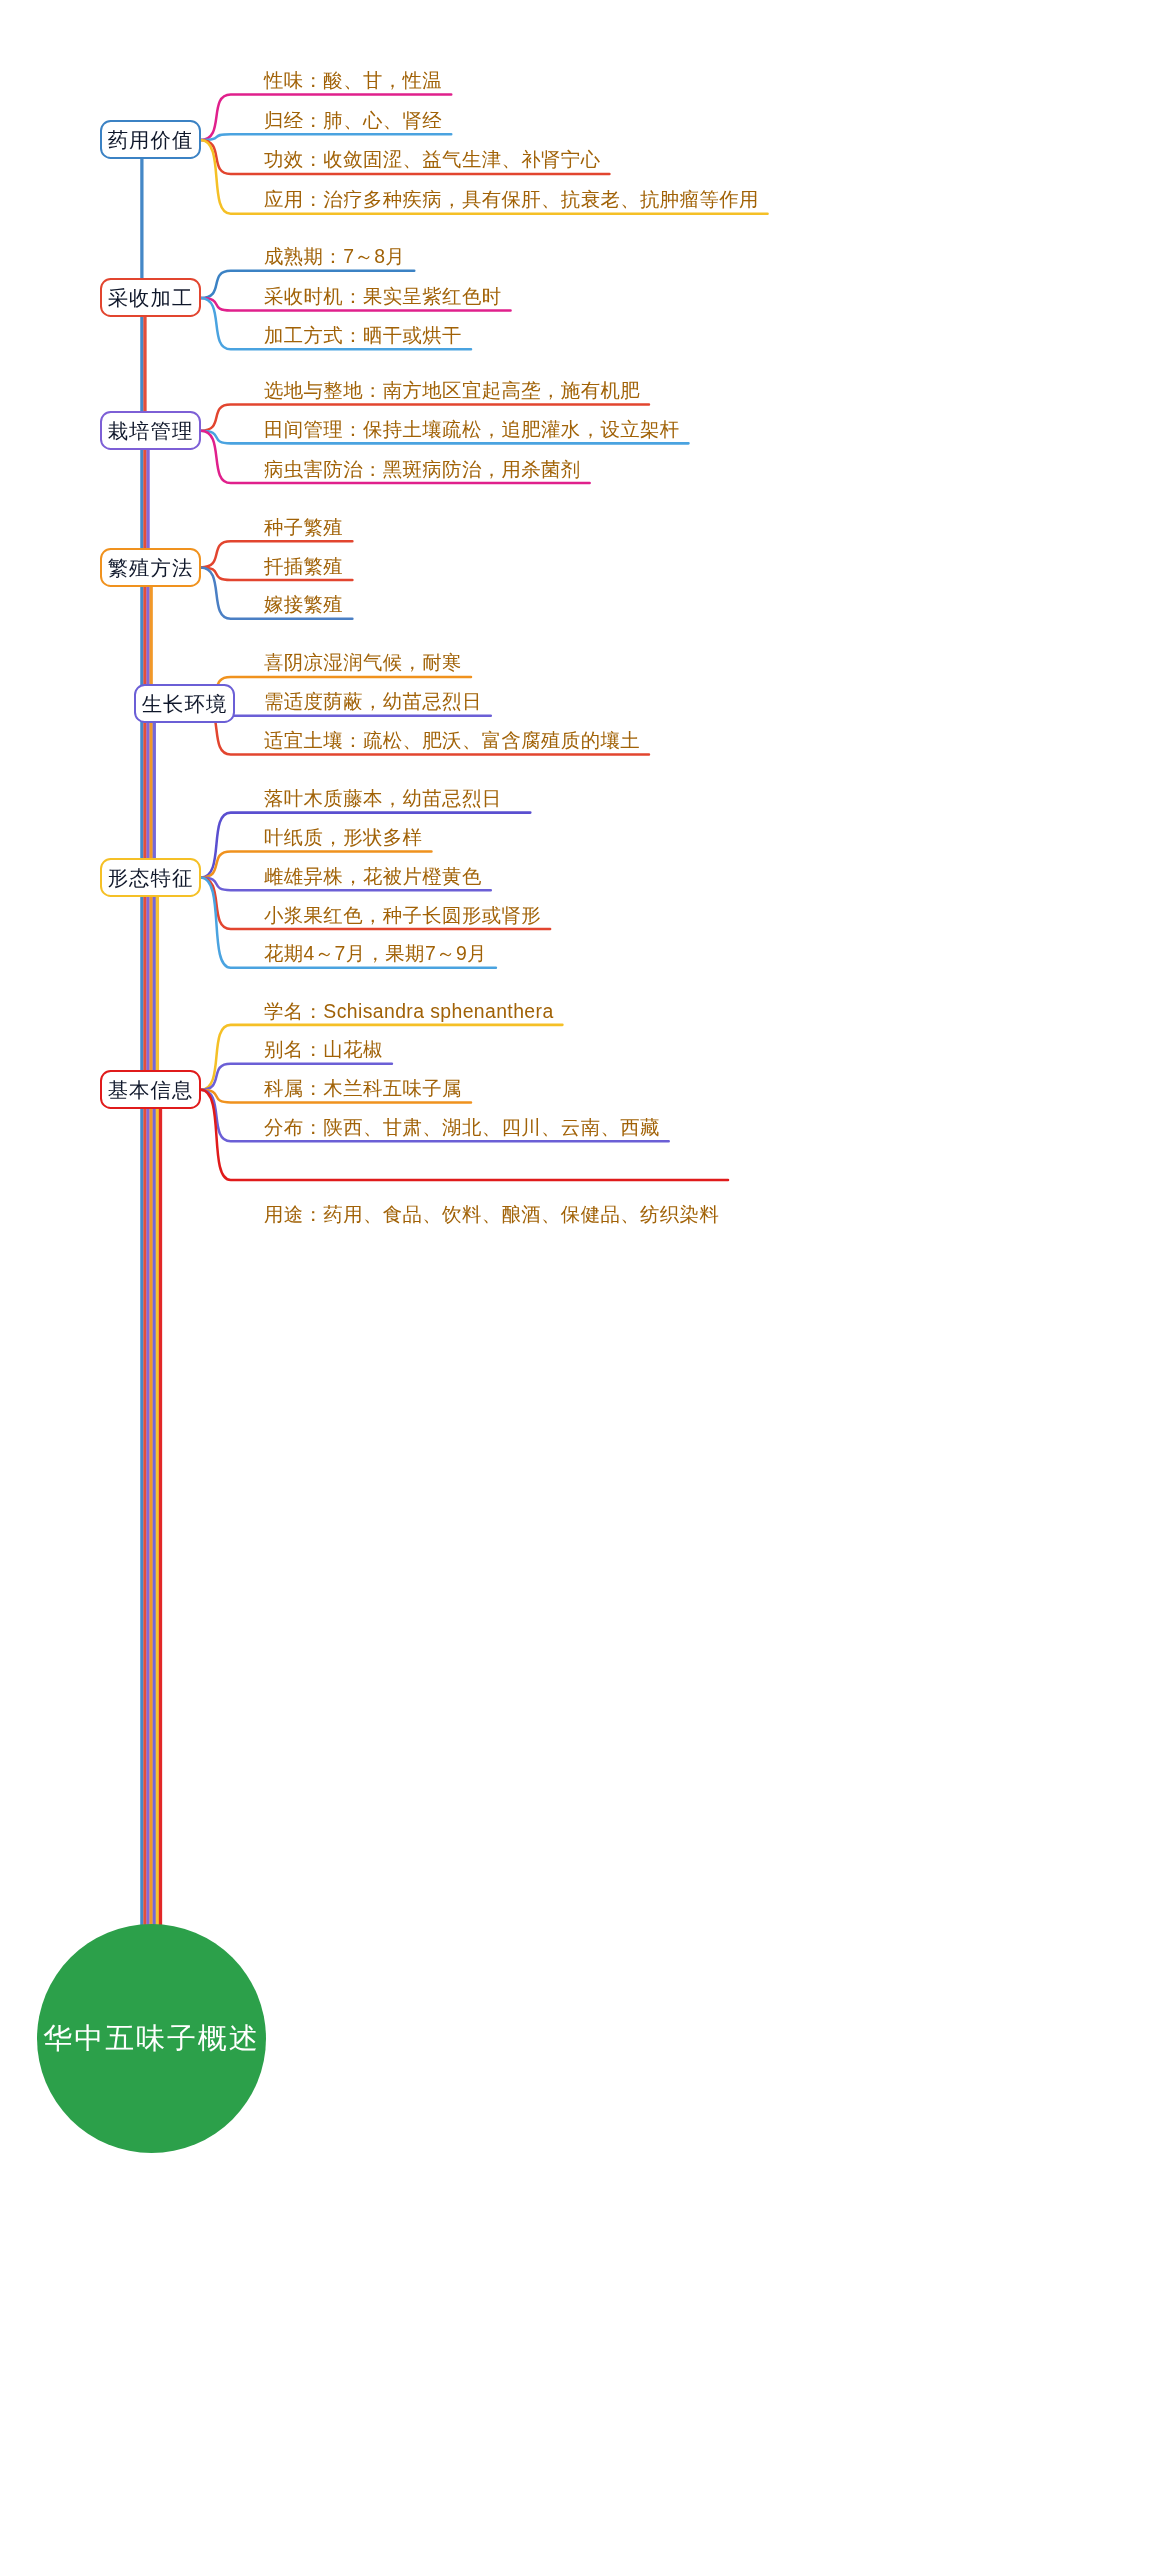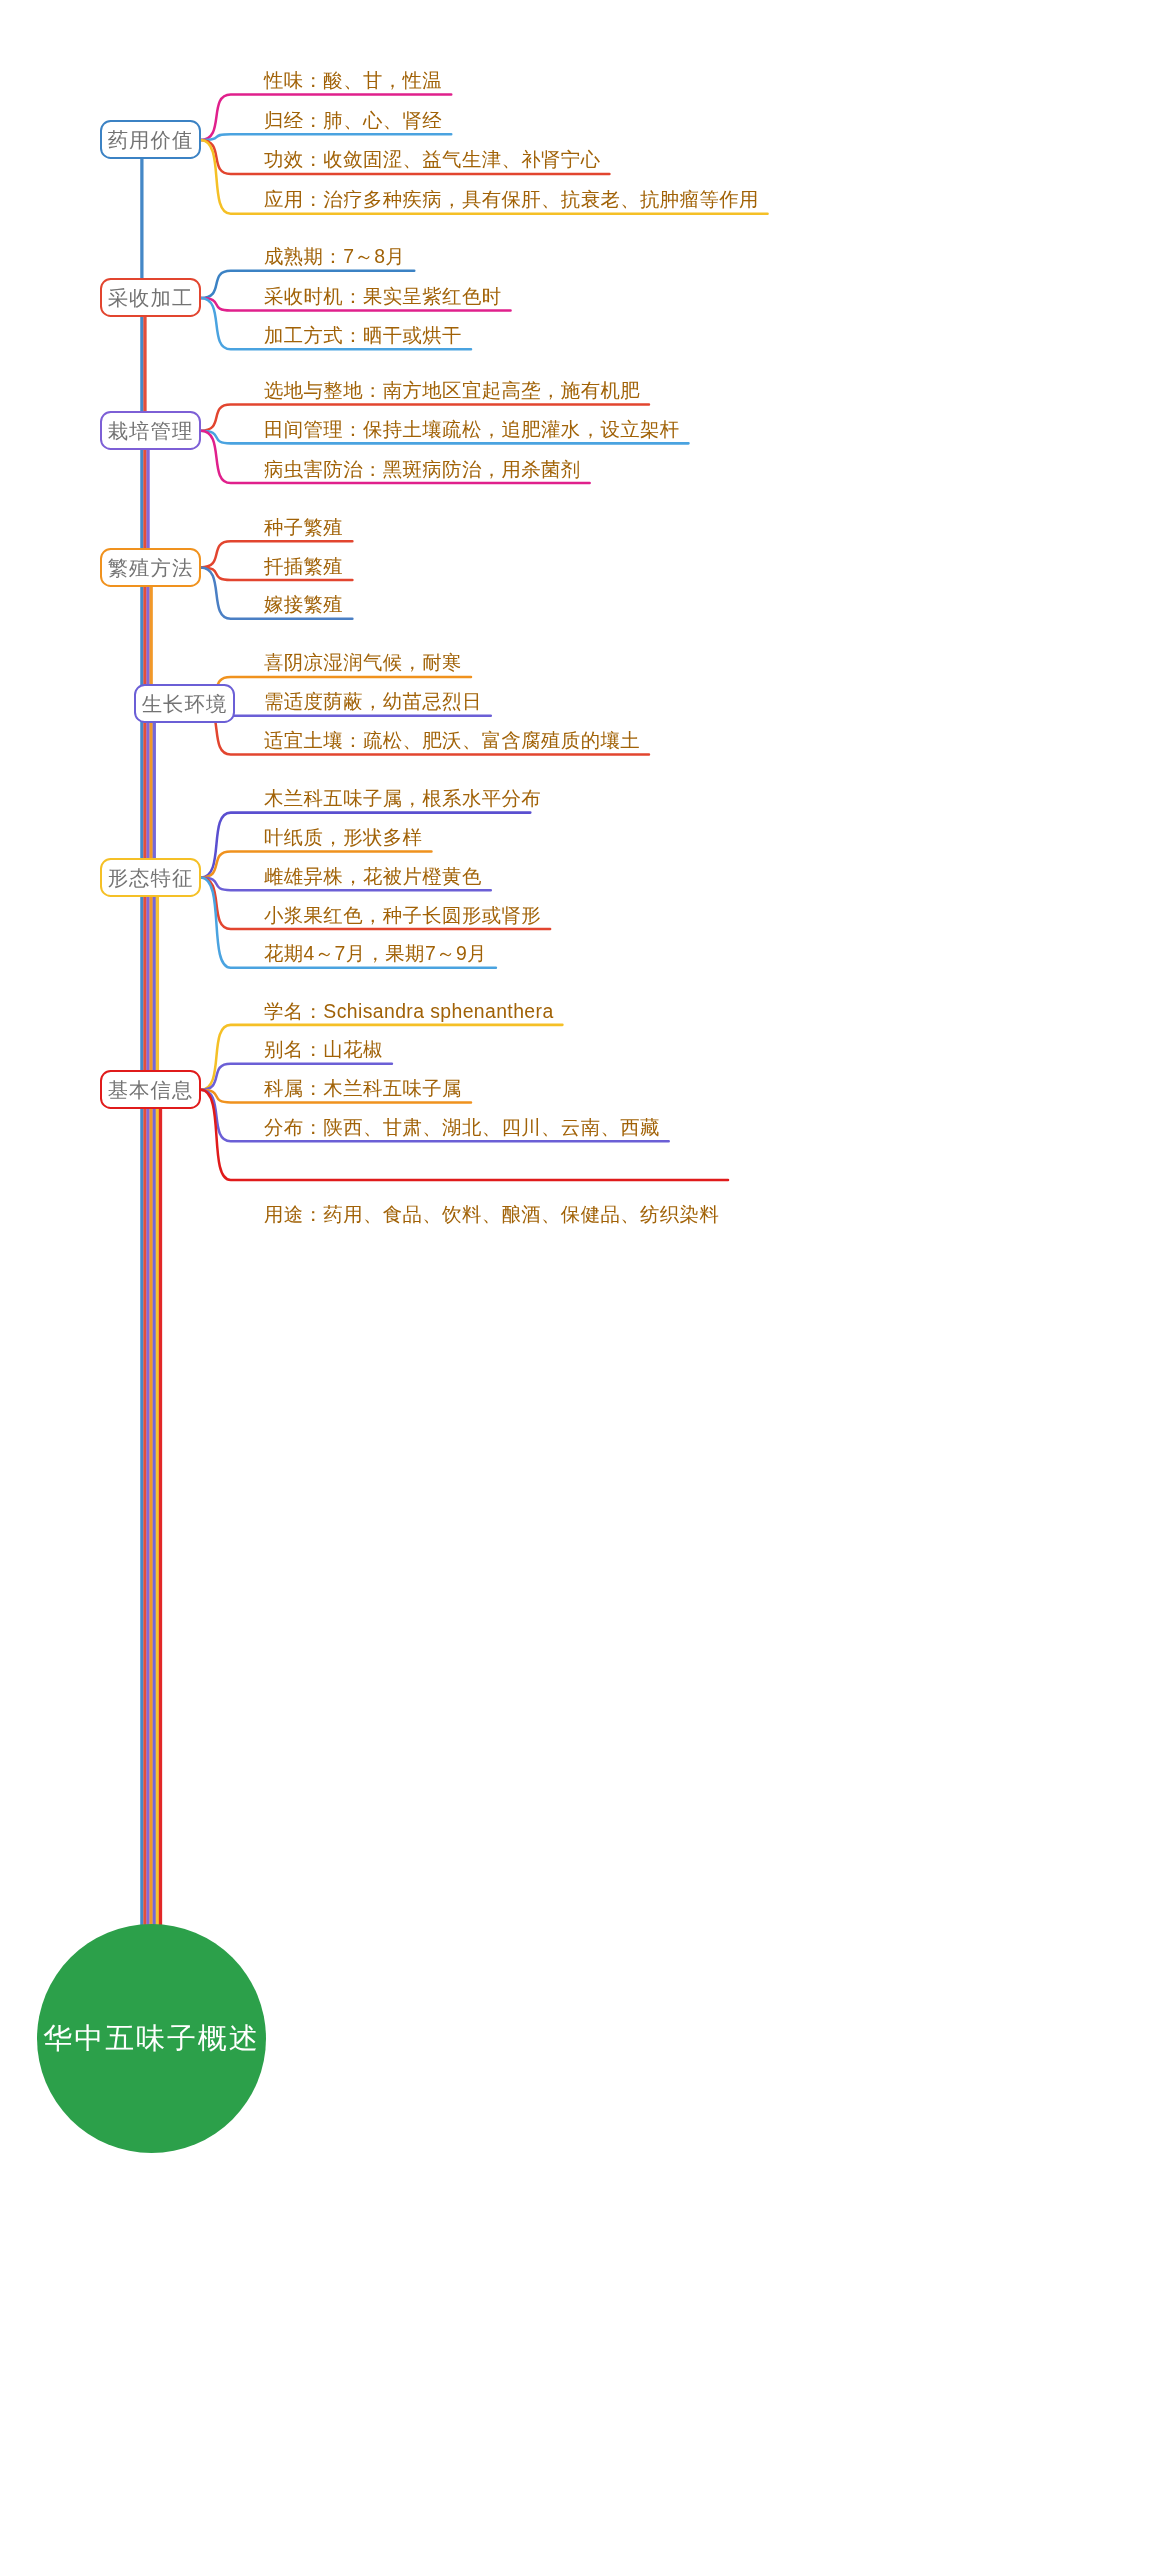--- a/index.html
+++ b/index.html
@@ -32,21 +32,21 @@
     background: #ffffff;
     border-radius: 10.7px;
     border-width: 2.9px;
     border-style: solid;
     display: flex;
     align-items: center;
     justify-content: center;
     font-size: 20.4px;
     letter-spacing: 1px;
     white-space: nowrap;
-    color: #737373;
+    color: #0f172a;
   }
   .leaf {
     position: absolute;
     font-size: 19.4px;
     white-space: nowrap;
     color: #a16207;
     letter-spacing: 0.4px;
     line-height: 1.1;
   }
   .root {
@@ -115,21 +115,21 @@
       <div class="leaf" style="left: 264px; top: 459px;">病虫害防治：黑斑病防治，用杀菌剂</div>
       <div class="node" style="left: 100px; top: 548px; width: 101px; height: 39px; border-color: rgb(240, 146, 30);">繁殖方法</div>
       <div class="leaf" style="left: 264px; top: 517px;">种子繁殖</div>
       <div class="leaf" style="left: 264px; top: 556px;">扦插繁殖</div>
       <div class="leaf" style="left: 264px; top: 594px;">嫁接繁殖</div>
       <div class="node" style="left: 100px; top: 684px; width: 101px; height: 39px; border-color: rgb(107, 95, 214); margin-left: 34px;">生长环境</div>
       <div class="leaf" style="left: 264px; top: 652px;">喜阴凉湿润气候，耐寒</div>
       <div class="leaf" style="left: 264px; top: 691px;">需适度荫蔽，幼苗忌烈日</div>
       <div class="leaf" style="left: 264px; top: 730px;">适宜土壤：疏松、肥沃、富含腐殖质的壤土</div>
       <div class="node" style="left: 100px; top: 858px; width: 101px; height: 39px; border-color: rgb(245, 192, 38);">形态特征</div>
-      <div class="leaf" style="left: 264px; top: 788px;">木兰科五味子属，根系水平分布</div>
+      <div class="leaf" style="left: 264px; top: 788px;">落叶木质藤本，幼苗忌烈日</div>
       <div class="leaf" style="left: 264px; top: 827px;">叶纸质，形状多样</div>
       <div class="leaf" style="left: 264px; top: 866px;">雌雄异株，花被片橙黄色</div>
       <div class="leaf" style="left: 264px; top: 905px;">小浆果红色，种子长圆形或肾形</div>
       <div class="leaf" style="left: 264px; top: 943px;">花期4～7月，果期7～9月</div>
       <div class="node" style="left: 100px; top: 1070px; width: 101px; height: 39px; border-color: rgb(224, 27, 27);">基本信息</div>
       <div class="leaf" style="left: 264px; top: 1001px;">学名：Schisandra sphenanthera</div>
       <div class="leaf" style="left: 264px; top: 1039px;">别名：山花椒</div>
       <div class="leaf" style="left: 264px; top: 1078px;">科属：木兰科五味子属</div>
       <div class="leaf" style="left: 264px; top: 1117px; text-align: center;">分布：陕西、甘肃、湖北、四川、云南、西藏</div>
       <div class="leaf" style="left: 264px; top: 1156px; margin-top: 48px;">用途：药用、食品、饮料、酿酒、保健品、纺织染料</div>

